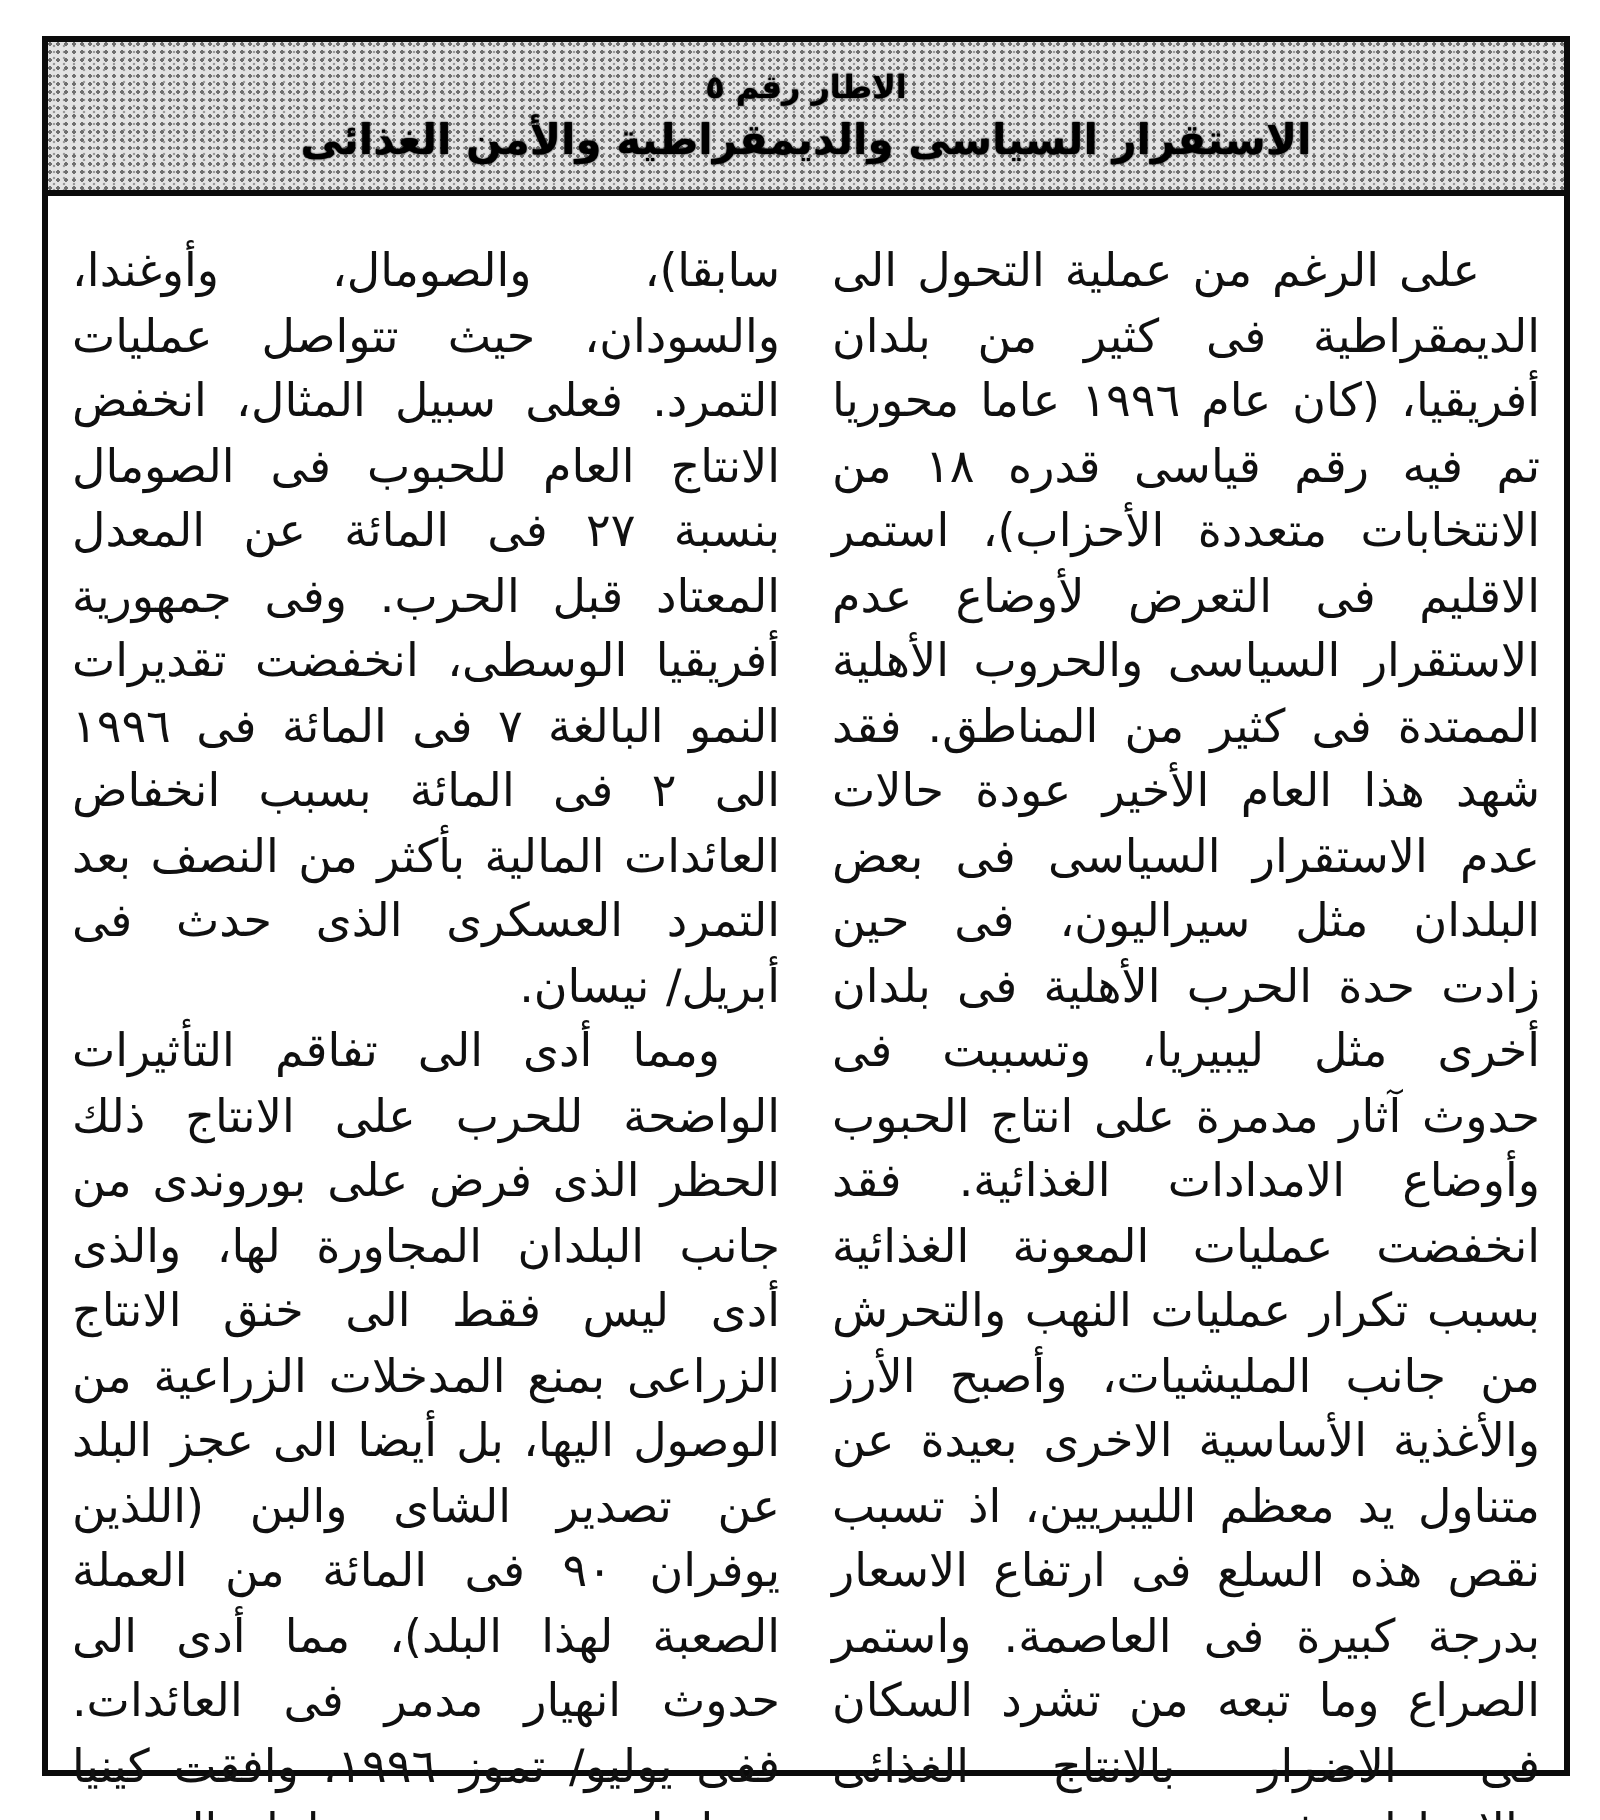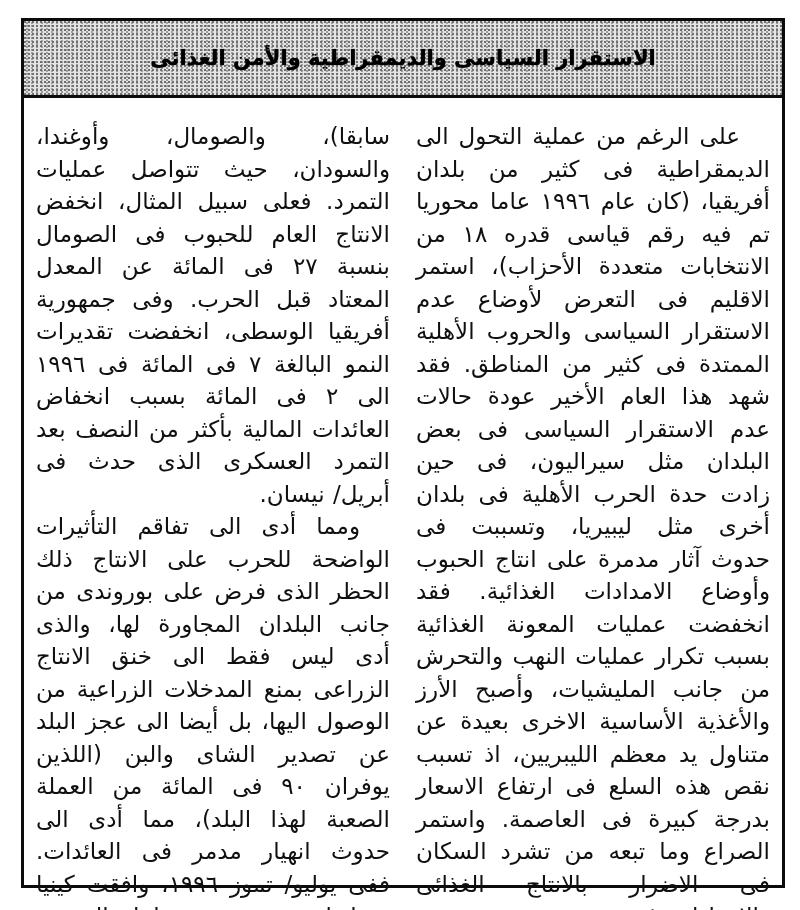--- a/index.html
+++ b/index.html
@@ -75,20 +75,21 @@
   }
   .para.indent { text-indent: 30px; }
 </style>
 </head>
 <body>
 
 <div class="page">
   <div class="doc-frame">
 
     <div class="box-header">
+      <div class="box-number">الاطار رقم ٥</div>
       <div class="box-title">الاستقرار السياسى والديمقراطية والأمن الغذائى</div>
     </div>
 
     <div class="doc-body">
 
       <div class="text-column">
         <p class="para indent">على الرغم من عملية التحول الى الديمقراطية فى كثير من بلدان أفريقيا، (كان عام ١٩٩٦ عاما محوريا تم فيه رقم قياسى قدره ١٨ من الانتخابات متعددة الأحزاب)، استمر الاقليم فى التعرض لأوضاع عدم الاستقرار السياسى والحروب الأهلية الممتدة فى كثير من المناطق. فقد شهد هذا العام الأخير عودة حالات عدم الاستقرار السياسى فى بعض البلدان مثل سيراليون، فى حين زادت حدة الحرب الأهلية فى بلدان أخرى مثل ليبيريا، وتسببت فى حدوث آثار مدمرة على انتاج الحبوب وأوضاع الامدادات الغذائية. فقد انخفضت عمليات المعونة الغذائية بسبب تكرار عمليات النهب والتحرش من جانب المليشيات، وأصبح الأرز والأغذية الأساسية الاخرى بعيدة عن متناول يد معظم الليبريين، اذ تسبب نقص هذه السلع فى ارتفاع الاسعار بدرجة كبيرة فى العاصمة. واستمر الصراع وما تبعه من تشرد السكان فى الاضرار بالانتاج الغذائى والامدادات فى بوروندى ، وجمهورية الكونغو الديمقراطية (زائير</p>
       </div>
 
       <div class="text-column">

